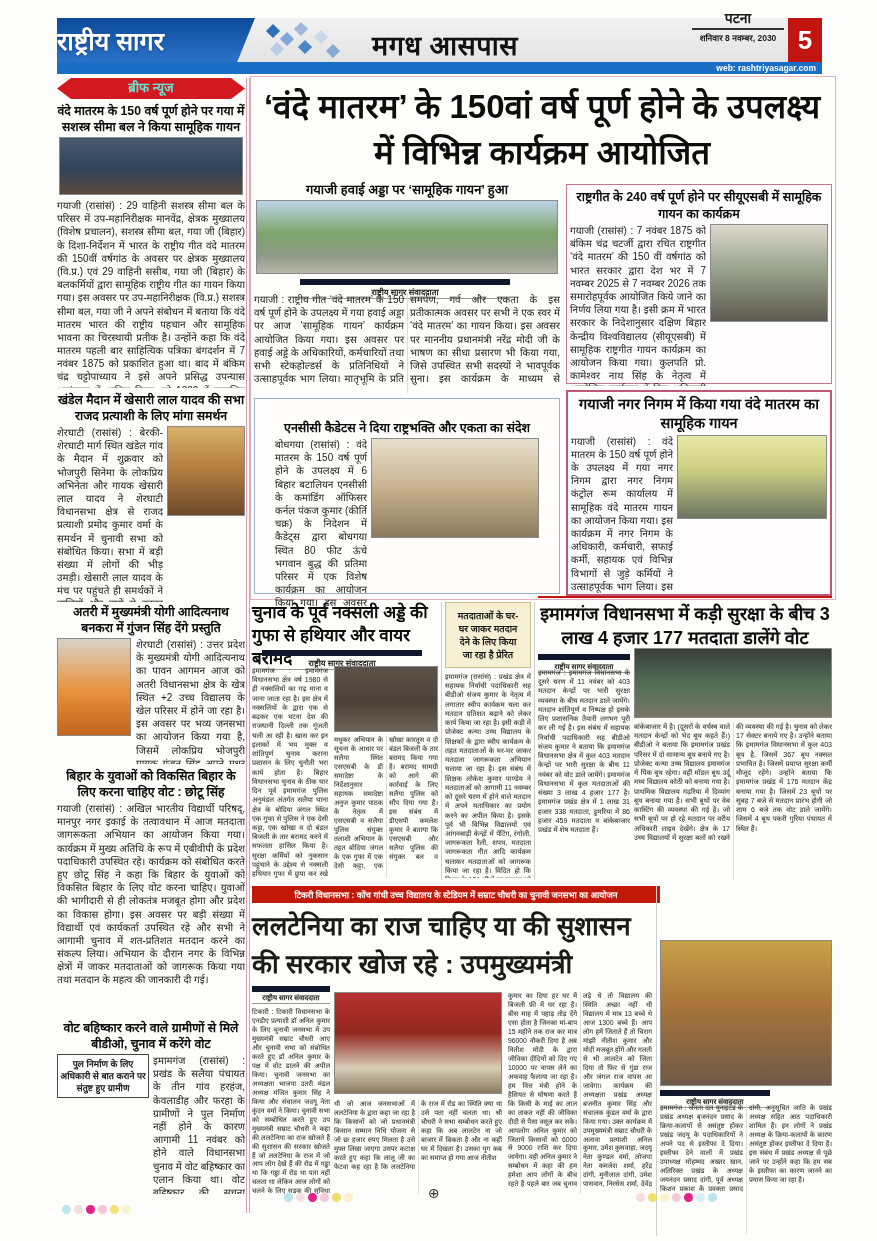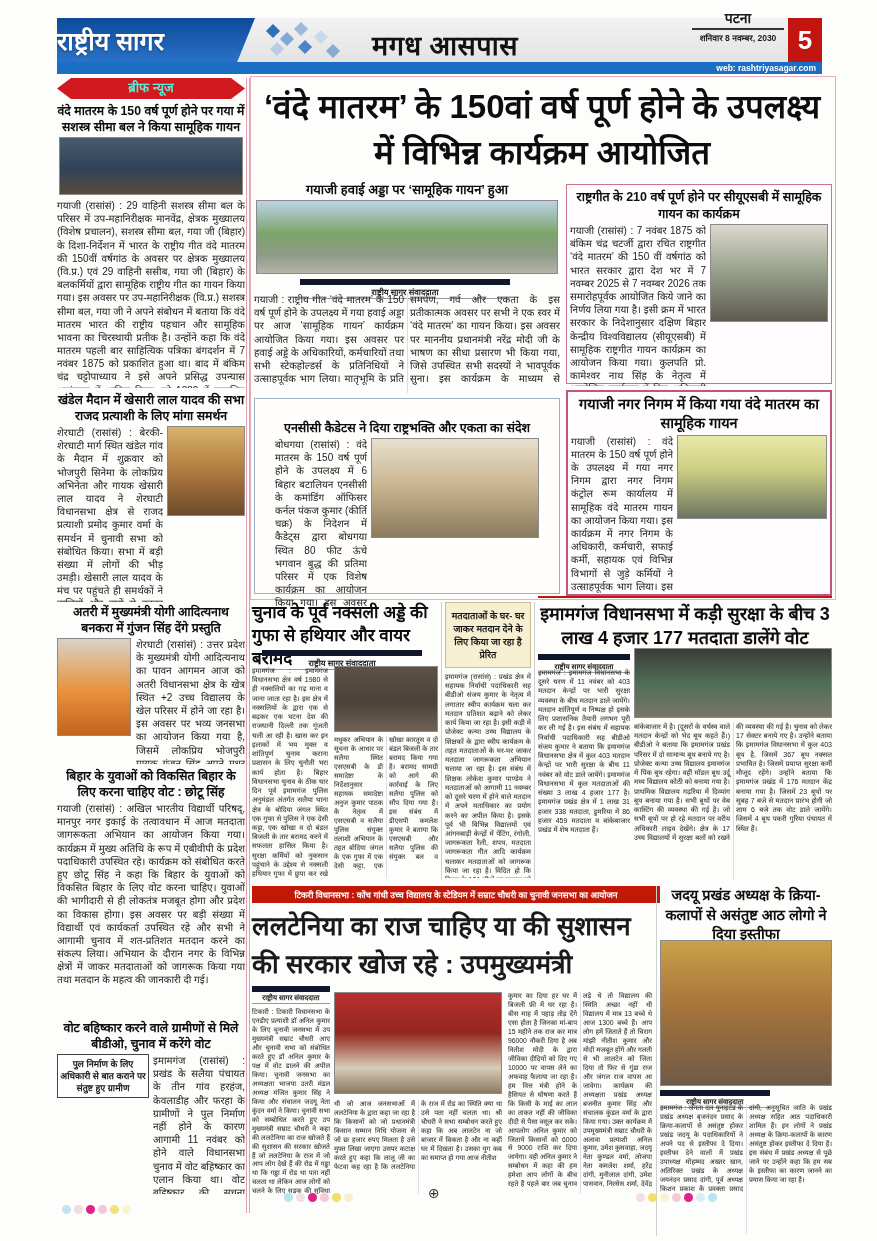--- a/index.html
+++ b/index.html
@@ -37,21 +37,21 @@
   .photo{border:1px solid #8a8a8a;box-sizing:border-box;}
   .vline{border-left:1px solid #e0a0b0;border-right:1px solid #e0a0b0;width:2px;}
   .gline{border-left:1px solid #cfcfcf;width:0;}
   .pinkbox{border:1px solid #e4aebc;}
   .dot{display:inline-block;width:9px;height:9px;border-radius:50%;margin-right:3px;}
   .inset-box{float:left;width:86px;border:1.5px solid #444;background:#fff;
              font-size:9px;font-weight:bold;text-align:center;padding:3px 2px;margin:0 4px 2px 0;line-height:1.35;}
   .strap{background:#c21807;color:#fff;font-size:8.6px;font-weight:bold;display:flex;
          align-items:center;justify-content:center;}
   .ybox{background:#f6efd2;border:1px solid #c9bd90;font-size:9.4px;font-weight:bold;
-        text-align:center;display:flex;align-items:center;justify-content:center;padding:2px;box-sizing:border-box;line-height:1.4;}
+        text-align:center;display:flex;align-items:center;justify-content:center;padding:8px;box-sizing:border-box;line-height:1.4;}
   .crosshair{font-size:14px;color:#333;line-height:1;}
 </style>
 </head>
 <body>
 
 <div id="page">
 
   <div class="abs hdr-strip" style="left:57px;top:18px;width:765px;height:44px;"></div>
   <div class="abs masthead" style="left:57px;top:18px;width:198px;height:44px;">
     <span>राष्ट्रीय सागर</span>
@@ -118,21 +118,21 @@
 
   <div class="abs" style="left:254px;top:398px;width:306px;height:196px;border:1px solid #9bb1c9;background:#fffefc;box-sizing:border-box;padding:20px;">
     <div class="hl" style="font-size:12.5px;">एनसीसी कैडेटस ने दिया राष्ट्रभक्ति और एकता का संदेश</div>
     <div style="margin-top:2px;height:168px;overflow:hidden;">
       <div class="photo" style="float:right;width:168px;height:100px;margin:0 0 3px 4px;background:linear-gradient(180deg,#e8e0ce 0%,#c7b28e 50%,#8a7a5e 100%);"></div>
       <div class="body-t" style="height:168px;">बोधगया (रासांसं) : वंदे मातरम के 150 वर्ष पूर्ण होने के उपलक्ष्य में 6 बिहार बटालियन एनसीसी के कमांडिंग ऑफिसर कर्नल पंकज कुमार (कीर्ति चक्र) के निदेशन में कैडेट्स द्वारा बोधगया स्थित 80 फीट ऊंचे भगवान बुद्ध की प्रतिमा परिसर में एक विशेष कार्यक्रम का आयोजन किया गया। इस अवसर पर कैडेट्स ने राष्ट्रभक्ति और एकता का संदेश देते हुए वंदे मातरम के ऐतिहासिक महत्व पर प्रकाश डाला। कार्यक्रम के दौरान कैडेट्स ने राष्ट्रगीत का सामूहिक गायन किया और स्वतंत्रता संग्राम में वंदे मातरम के योगदान को याद किया। कमांडिंग ऑफिसर कर्नल पंकज कुमार ने कहा कि यह गीत न केवल हमारे स्वतंत्रता सेनानियों की प्रेरणा रहा, बल्कि आज भी यह देशभक्ति का सबसे बड़ा प्रतीक है। आयोजन का उद्देश्य युवाओं में राष्ट्रीय गर्व, एकता और समर्पण की भावना को जागृत करना था। कार्यक्रम के समापन पर उपस्थित कैडेट्स ने संकल्प लिया कि वे सदैव राष्ट्रहित और समाजसेवा के पथ पर अग्रसर रहेंगे। यह आयोजन राष्ट्र की भावना और गौरव का अद्भुत उदाहरण रहा।</div>
     </div>
   </div>
 
   <div class="abs" style="left:566px;top:184px;width:266px;height:200px;border:1px solid #c8748c;background:#fffdfd;box-sizing:border-box;padding:3px;">
-    <div class="hl" style="font-size:12.5px;">राष्ट्रगीत के 210 वर्ष पूर्ण होने पर  सीयूएसबी में सामूहिक गायन का कार्यक्रम</div>
+    <div class="hl" style="font-size:12.5px;">राष्ट्रगीत के 240 वर्ष पूर्ण होने पर  सीयूएसबी में सामूहिक गायन का कार्यक्रम</div>
     <div style="margin-top:2px;height:162px;overflow:hidden;">
       <div class="photo" style="float:right;width:118px;height:98px;margin:0 0 3px 4px;background:linear-gradient(180deg,#ded8ce 0%,#9aa48e 45%,#5e5a50 100%);"></div>
       <div class="body-t" style="height:162px;">गयाजी (रासांसं) : 7 नवंबर 1875 को बंकिम चंद्र चटर्जी द्वारा रचित राष्ट्रगीत ‘वंदे मातरम’ की 150 वीं वर्षगांठ को भारत सरकार द्वारा देश भर में 7 नवम्बर 2025 से 7 नवम्बर 2026 तक समारोहपूर्वक आयोजित किये जाने का निर्णय लिया गया है। इसी क्रम में भारत सरकार के निदेशानुसार दक्षिण बिहार केन्द्रीय विश्वविद्यालय (सीयूएसबी) में सामूहिक राष्ट्रगीत गायन कार्यक्रम का आयोजन किया गया। कुलपति प्रो. कामेश्वर नाथ सिंह के नेतृत्व में आयोजित कार्यक्रम में वित्त अधिकारी रेशमा जियाउद्दीन, परीक्षा नियंत्रक डॉ. शांतिगोपाल पाइन, डीएसडब्ल्यू प्रो पवन कुमार मिश्रा के साथ-साथ विभिन्न विभागों के प्राध्यापकगण, अधिकारीगण एवं विद्यार्थी शामिल हुए। इस अवसर पर सीयूएसबी के प्रशासनिक भवन में बड़ी टीवी स्क्रीन पर इंदिरा गांधी स्टेडियम में प्रधानमंत्री नरेंद्र मोदी द्वारा खेल भर के अवलोकन की व्यवस्था की गई। प्रधानमंत्री नरेंद्र मोदी ने कहा कि वंदे मातरम के 150 वर्ष पूरे होने का जश्न पूरे देश में वर्ष भर तक मनाया जाएगा। वंदे मातरम गीत का इतिहास काफी समृद्ध है और इसने स्वतंत्रता संग्राम में एक तरह से प्राण फूंके थे। कुलपति प्रो. कामेश्वर नाथ सिंह ने अपने संबोधन में भारत के स्वतंत्रता संग्राम में वंदे मातरम के महत्व और योगदान पर प्रकाश डाला। उन्होंने कहा कि भारत सरकार का यह निर्णय राष्ट्रगीत की भूमिका और इसकी स्थायी सांस्कृतिक विरासत के महत्व को प्रदर्शित करता है। वंदे मातरम की 150वीं वर्षगांठ सम्पूर्ण भारत के साथ-साथ विश्वविद्यालय में वर्षभर विविध गतिविधियों चार चरणों में प्रथम चरण में 7 से 14 नवम्बर (शुभारंभ), द्वितीय चरण 19 से 26 जनवरी 2026 (गणतंत्र दिवस), तृतीय चरण 7 से 15 अगस्त 2026 (हर घर तिरंगा अभियान के साथ) तथा चतुर्थ चरण एक से 7 नवम्बर 2026 (समापन सप्ताह) में व्यापक रूप से आयोजित किये जाएंगे। भारत सरकार के निदेशानुसार साल भर विभिन्न चरणों में वंदे मातरम से प्रेरित कार्यक्रम आयोजित किए जाएंगे।</div>
     </div>
   </div>
 
   <div class="abs" style="left:566px;top:390px;width:266px;height:206px;border:2px solid #c2567a;background:#fffdfd;box-sizing:border-box;padding:3px;">
     <div class="hl" style="font-size:14.5px;line-height:1.3;">गयाजी नगर निगम में किया गया वंदे मातरम का सामूहिक गायन</div>
     <div style="margin-top:2px;height:158px;overflow:hidden;">
       <div class="photo" style="float:right;width:150px;height:84px;margin:0 0 3px 4px;background:linear-gradient(180deg,#e8e9a8 0%,#cdd083 40%,#6d7562 100%);"></div>
@@ -167,21 +167,20 @@
   </div>
   <div class="abs hl-tikari" style="left:252px;top:908px;width:400px;position:absolute;">ललटेनिया का राज चाहिए या की सुशासन की सरकार खोज रहे : उपमुख्यमंत्री</div>
   <div class="abs byline" style="left:252px;top:986px;width:78px;font-size:7px;">राष्ट्रीय सागर संवाददाता</div>
   <div class="abs photo" style="left:334px;top:992px;width:168px;height:102px;background:linear-gradient(180deg,#b83030 0%,#93271f 40%,#d8cdb8 75%,#8a7a60 100%);"></div>
   <div class="abs body-t" style="left:252px;top:1008px;width:78px;height:186px;font-size:6.8px;">टिकारी : टिकारी विधानसभा के एनडीए प्रत्याशी डॉ अनिल कुमार के लिए चुनावी जनसभा में उप मुख्यमंत्री सम्राट चौधरी आए और चुनावी सभा को संबोधित करते हुए डॉ अनिल कुमार के पक्ष में वोट डालने की अपील किया। चुनावी जनसभा का अध्यक्षता भाजपा उतरी मंडल अध्यक्ष मंजित कुमार सिंह ने किया और संचालन जदयू नेता कुंदन वर्मा ने किया। चुनावी सभा को सम्बोधित करते हुए उप मुख्यमंत्री सम्राट चौधरी ने कहा की ललटेनिया का राज खोजते हैं की सुशासन की सरकार खोजते हैं जो ललटेनिया के राज में जो आप लोग देखे हैं की रोड में गड्ढा था कि गड्ढा में रोड था पता नहीं चलता था लेकिन आज लोगों को चलने के लिए सड़क की सुविधा उपलब्ध कराया गया है यही ललटेनिया के राज में 96 हजार लोगों को नौकरी दी गई</div>
   <div class="abs body-t cols2" style="left:334px;top:1100px;width:168px;height:94px;font-size:6.8px;">थी जो आज जनसभाओं में ललटेनिया के द्वारा कहा जा रहा है कि किसानों को जो प्रधानमंत्री किसान सम्मान निधि योजना से जो छः हजार रुपए मिलता है उसे मुफ्त लिखा जाएगा उसपर कटाक्ष करते हुए कहा कि लालू जी का फेटवा कह रहा है कि ललटेनिया के राज में रोड का स्थिति क्या था उसे पता नहीं चलता था। श्री चौधरी ने सभा सम्बोधन करते हुए कहा कि अब लालटेन ना जो बाजार में बिकता है और ना कहीं घर में दिखता है। उसका युग कब का समाप्त हो गया आज नीतीश</div>
   <div class="abs body-t cols2" style="left:508px;top:992px;width:144px;height:202px;font-size:6.8px;">कुमार का दिया हर घर में बिजली फ्री में घर रहा है। बीस माह में पहाड़ तोड़ देंगे एसा होता है जिनका मां-बाप 15 महीने तक राज कर मात्र 96000 नौकरी दिया है अब नितीश मोदी के द्वारा जीविका दीदियों को दिए गए 10000 पर वापस लेने का अफवाह फैलाया जा रहा है। हम वित्त मंत्री होने के हैसियत से घोषणा करते हैं कि किसी के माई का लाल का ताकत नहीं की जीविका दीदी से पैसा वसूल कर सके। आपलोग अनिल कुमार को जिताये किसानों को 6000 से 9000 राशि कर दिया जायेगा। वही अनिल कुमार ने सम्बोधन में कहा की हम हमेशा आप लोगों के बीच रहते हैं पहले बार जब चुनाव लड़े थे तो विद्यालय की स्थिति अच्छा नहीं थी विद्यालय में मात्र 13 बच्चे थे आज 1300 बच्चे हैं। आप लोग हमें जिताते हैं तो चिराग मांझी नीतीश कुमार और मोदी मजबूत होंगे और गलती से भी लालटेन को जिता दिया तो फिर से गुंडा राज और जंगल राज वापस आ जावेगा। कार्यक्रम की अध्यक्षता प्रखंड अध्यक्ष बजनीत कुमार सिंह और संचालक कुंडल वर्मा के द्वारा किया गया। उक्त कार्यक्रम में उपमुख्यमंत्री सम्राट चौधरी के अलावा प्रत्याशी अनिल कुमार, उमेश कुसवाहा, जदयू नेता कुण्डल वर्मा, लोजपा नेता कमलेश शर्मा, हरेंद्र दांगी, मुनीलाल दांगी, उमेश पासवान, निरसेस शर्मा, देवेंद्र शर्मा, श्यामसुंदर शर्मा, महेश शर्मा, मिथलेश पाठक सहित हजारों लोग मौजूद थे।</div>
 
   <div class="abs gline" style="left:656px;top:886px;height:350px;"></div>
 
-  <div class="abs hl" style="left:660px;top:886px;width:172px;font-size:14.5px;line-height:1.35;">जदयू प्रखंड अध्यक्ष के क्रिया-कलापों से असंतुष्ट आठ लोगो ने दिया इस्तीफा</div>
   <div class="abs photo" style="left:660px;top:940px;width:172px;height:146px;background:linear-gradient(180deg,#c9a04a 0%,#a8743a 45%,#6e5a48 100%);"></div>
   <div class="abs byline" style="left:660px;top:1090px;width:110px;font-size:7px;">राष्ट्रीय सागर संवाददाता</div>
   <div class="abs body-t cols2" style="left:660px;top:1104px;width:172px;height:130px;font-size:6.8px;">इमामगंज : जनता दल यूनाइटेड के प्रखंड अध्यक्ष बृजनंदन प्रसाद के क्रिया-कलापों से असंतुष्ट होकर प्रखंड जदयू के पदाधिकारियों ने अपने पद से इस्तीफा दे दिया। इस्तीफा देने वालों में प्रखंड उपाध्यक्ष मोहम्मद अख्तर खान, अतिरिक्त प्रखंड के अध्यक्ष जयनंदन प्रसाद दांगी, पूर्व अध्यक्ष किशन प्रकाश के प्रवक्ता प्रसाद दांगी, अनुसूचित जाति के प्रखंड अध्यक्ष सहित आठ पदाधिकारी शामिल हैं। इन लोगों ने प्रखंड अध्यक्ष के क्रिया-कलापों के कारण असंतुष्ट होकर इस्तीफा दे दिया है। इस संबंध में प्रखंड अध्यक्ष से पूछे जाने पर उन्होंने कहा कि हम सब के इस्तीफा का कारण जानने का प्रयास किया जा रहा है।</div>
 
   <div class="abs" style="left:284px;top:1188px;"><span class="dot" style="background: rgb(184, 228, 239);"></span><span class="dot" style="background: rgb(244, 221, 227);"></span><span class="dot" style="background: rgb(224, 33, 138);"></span><span class="dot" style="background: rgb(246, 201, 217);"></span><span class="dot" style="background: rgb(240, 222, 109);"></span><span class="dot" style="background: rgb(248, 240, 204);"></span></div>
   <div class="abs crosshair" style="left:428px;top:1186px;">⊕</div>
   <div class="abs" style="left:636px;top:1188px;"><span class="dot" style="background: rgb(244, 221, 227);"></span><span class="dot" style="background: rgb(240, 222, 109);"></span><span class="dot" style="background: rgb(250, 243, 207);"></span><span class="dot" style="background: rgb(246, 201, 217);"></span><span class="dot" style="background: rgb(224, 33, 138);"></span><span class="dot" style="background: rgb(216, 238, 244);"></span><span class="dot" style="background: rgb(184, 228, 239);"></span></div>
 
 </div>
 

